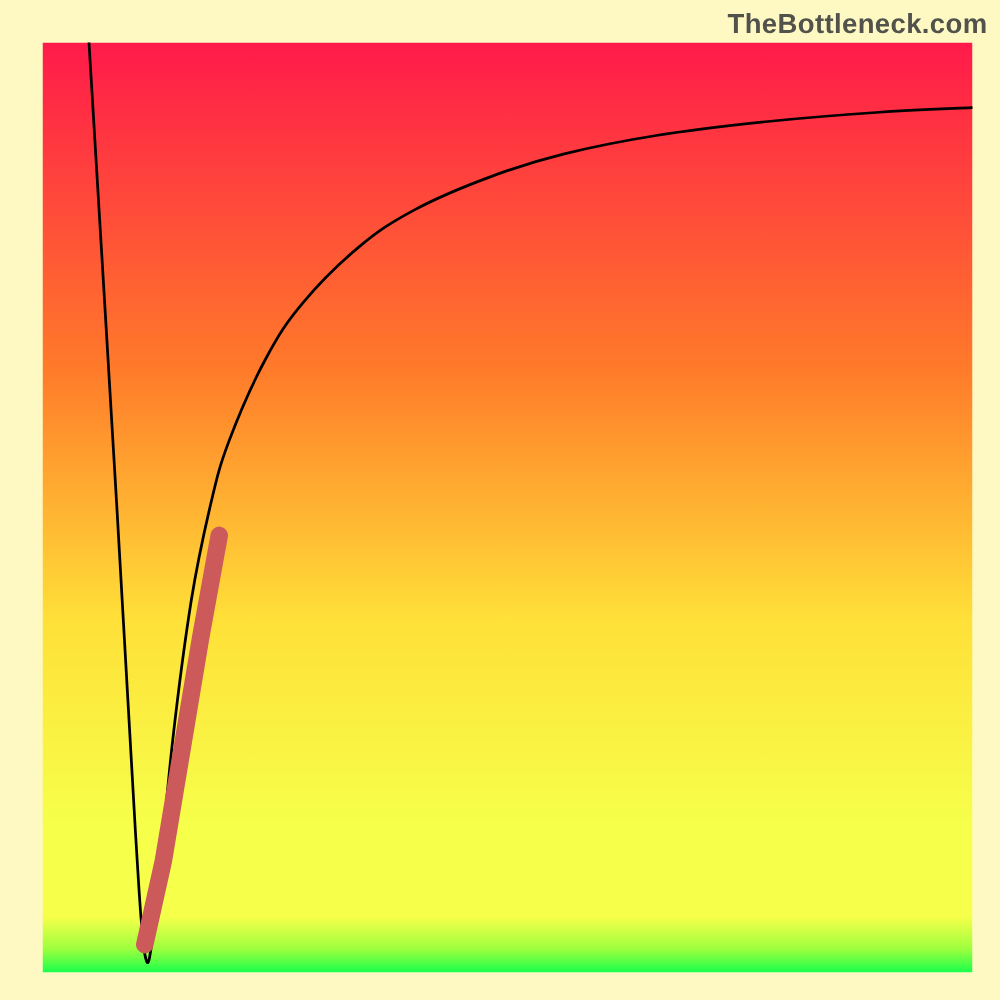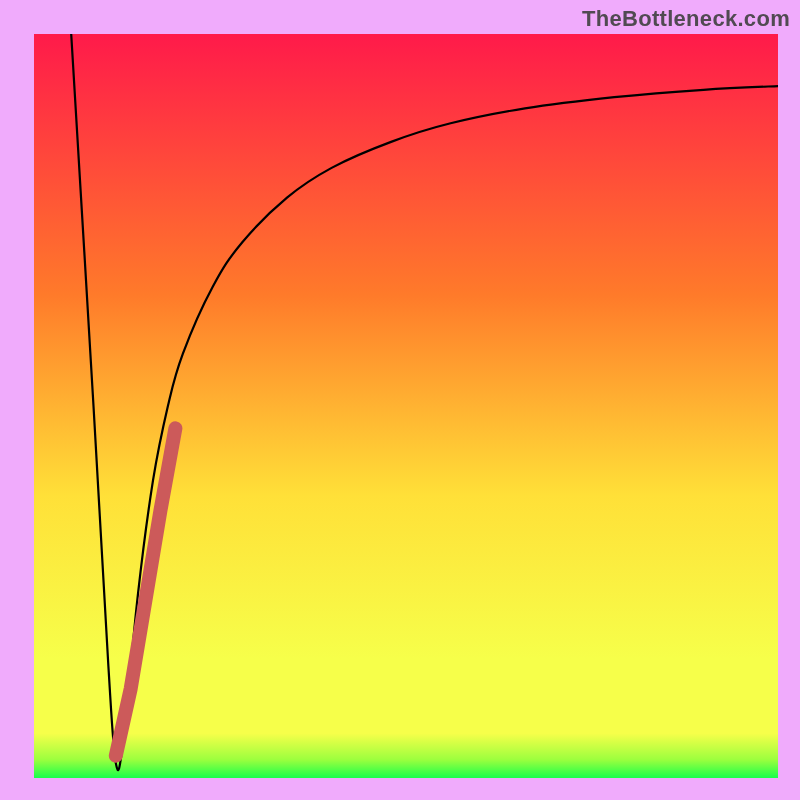--- a/index.html
+++ b/index.html
@@ -8,21 +8,21 @@
     width: 800px;
     height: 800px;
     background: #000;
     overflow: hidden;
     font-family: Arial, Helvetica, sans-serif;
   }
   .outer {
     position: relative;
     width: 800px;
     height: 800px;
-    background: #f0abfc;
+    background: #fef9c3;
   }
   .plot-area {
     position: absolute;
     left: 34px;
     top: 34px;
     width: 744px;
     height: 744px;
     
   }
   .watermark {

